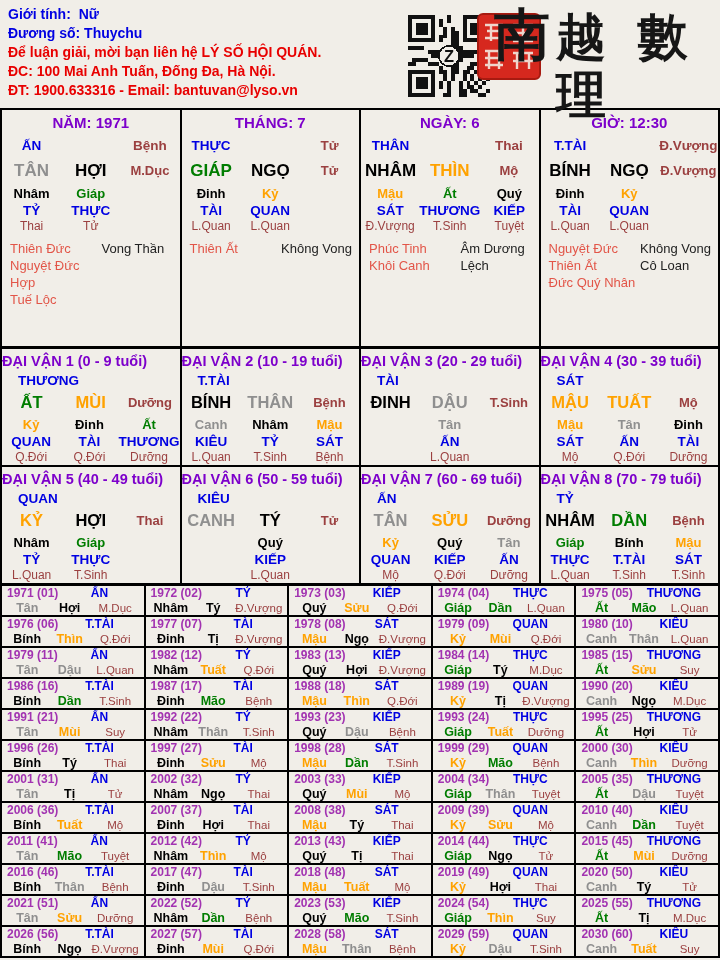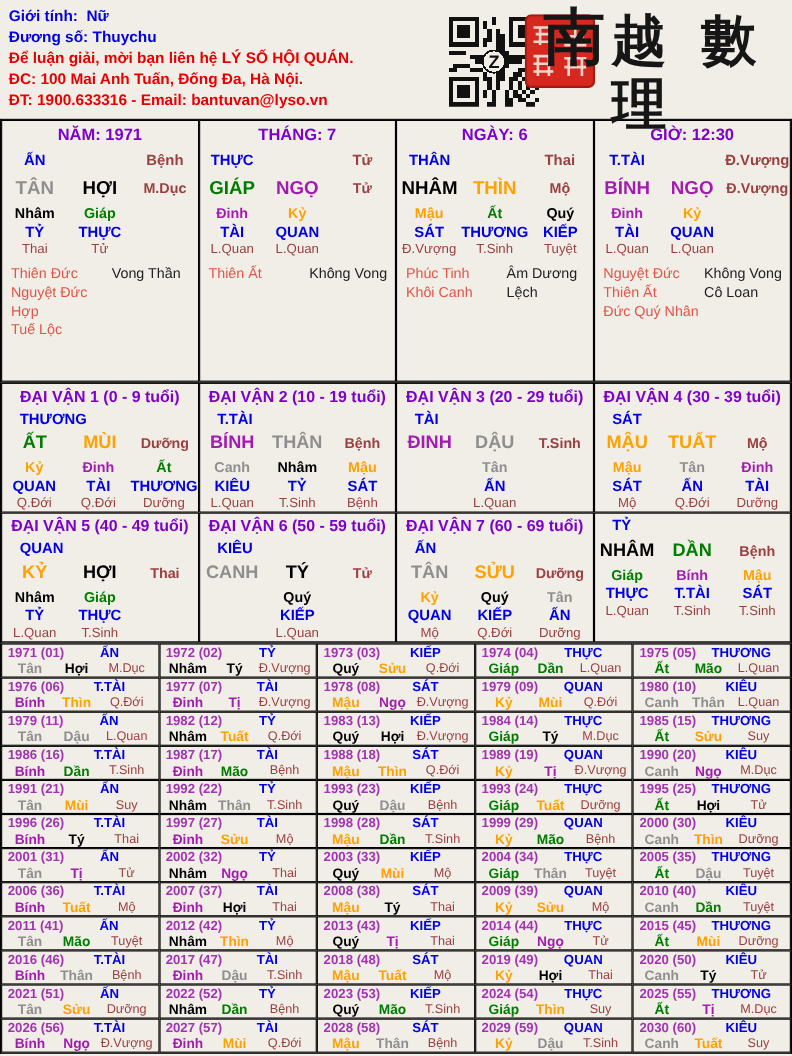--- a/index.html
+++ b/index.html
@@ -1,19 +1,19 @@
 <!DOCTYPE html>
 <html><head>
 <meta charset="utf-8">
 <style>
   html,body{margin:0;padding:0}
   body{width:720px;height:960px;background:#F1EEE8;font-family:"Liberation Sans","DejaVu Sans",sans-serif;overflow:hidden}
   .b{font-weight:700}
   .c-god{color:#0000E2}.c-stage{color:#9B4040}
-  .c-metal{color:#8F8F8F}.c-water{color:#000}.c-wood{color:#007D00}.c-fire{color:#a21caf}.c-earth{color:#FFA200}
+  .c-metal{color:#8F8F8F}.c-water{color:#000}.c-wood{color:#007D00}.c-fire{color:#000000}.c-earth{color:#FFA200}
   .blue{color:#0000E2}.redtxt{color:#E80000}
 
   .header{position:relative;height:108px}
   .info{position:absolute;left:8px;top:5px;font-size:14px;font-weight:700;line-height:19px}
   .info .row{white-space:pre}
   .qr{position:absolute;left:408px;top:15px;width:82px;height:82px}
   .seal{position:absolute;left:477px;top:13px;width:64px;height:67px}
   .logo-first{position:absolute;left:494px;top:4px;font-size:56px;line-height:60px;color:#161616;font-family:"DejaVu Serif","Liberation Serif",serif;font-weight:700;z-index:2}
   .logo-rest{position:absolute;left:556px;top:8px;font-size:50px;line-height:58px;letter-spacing:7px;color:#161616;font-family:"DejaVu Serif","Liberation Serif",serif;font-weight:700;z-index:2}
 
@@ -28,21 +28,21 @@
   .p-hidden{margin-top:1px}
   .hs{font-size:13px;font-weight:700;line-height:17px}
   .hg{font-size:13.5px;font-weight:700;line-height:17px}
   .hst{font-size:12px;line-height:15px}
   .p-stars{display:flex;flex:1;padding:6px 6px 0 8px;font-size:13px;line-height:17px}
   .stars-red{width:56%;color:#E25548}
   .stars-black{width:44%;color:#222}
 
   .daivan{display:grid;grid-template-columns:repeat(4,1fr);grid-template-rows:118px 118px;border:1px solid #000;border-top:none}
   .dv{border:1px solid #000;display:flex;flex-direction:column;padding-top:2px;overflow:hidden}
-  .dv-title{text-align:center;color:#7D00CB;font-size:14.5px;font-weight:700;height:21px;line-height:20px}
+  .dv-title{color:#7D00CB;font-size:14.5px;font-weight:700;height:21px;line-height:20px}
   .dv-god{padding-left:16px;font-size:13.5px;font-weight:700;height:19px;line-height:18px}
   .dv-main{height:25px;align-items:center}
   .dv-main .big{font-size:16.5px;font-weight:700}
   .dv-main .sm{font-size:13px;font-weight:700}
 
   .years{display:grid;grid-template-columns:repeat(5,1fr);grid-template-rows:repeat(12,1fr);height:372px;border:1px solid #000;border-top:none}
   .y-cell{border:1px solid #000;padding:0 3px;overflow:hidden;display:flex;flex-direction:column;justify-content:center}
   .y-l1{display:flex;height:15px;}
   .y-label{font-size:12px;color:#A233B1;font-weight:600;padding-left:2px;white-space:nowrap}
   .y-god{flex:1;text-align:center;font-size:12px;font-weight:700;color:#0000E2;white-space:nowrap}
@@ -520,20 +520,21 @@
             <div class="hst c-stage">Q.Đới</div>
           </div>
           <div class="hcol">
             <div class="hs c-metal">Tân</div>
             <div class="hg c-god">ẤN</div>
             <div class="hst c-stage">Dưỡng</div>
           </div>
         </div>
       </div>
       <div class="dv">
+        <div class="dv-title">ĐẠI VẬN 8 (70 - 79 tuổi)</div>
         <div class="dv-god c-god">TỶ</div>
         <div class="row3 dv-main">
           <span class="big c-water">NHÂM</span>
           <span class="big c-wood">DẦN</span>
           <span class="sm c-stage">Bệnh</span>
         </div>
         <div class="row3 p-hidden">
           <div class="hcol">
             <div class="hs c-wood">Giáp</div>
             <div class="hg c-god">THỰC</div>

